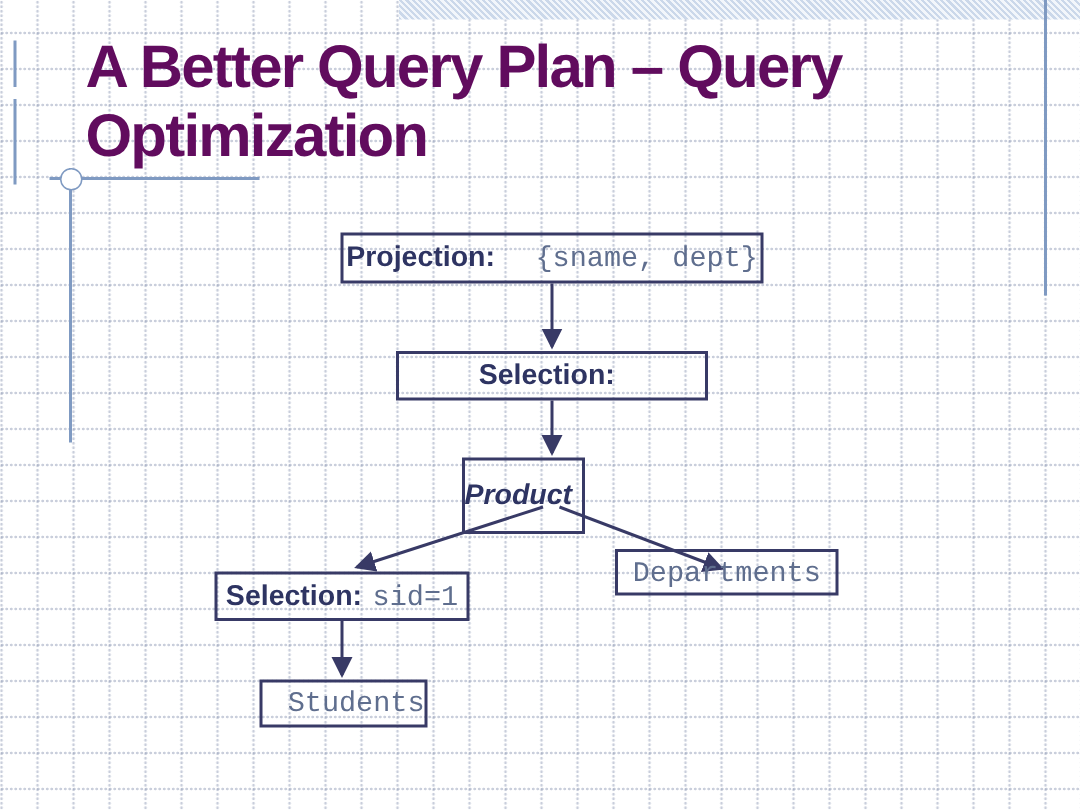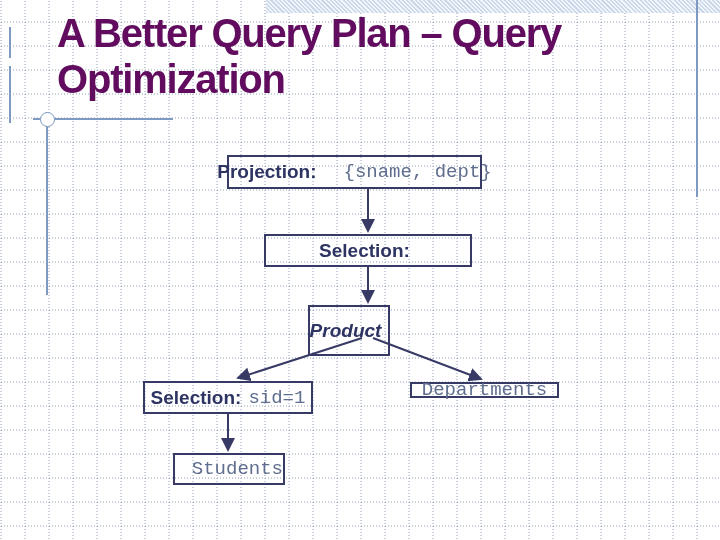--- a/index.html
+++ b/index.html
@@ -15,44 +15,44 @@
   }
   .top-band{
     position:absolute;left:266px;top:0;width:454px;height:13px;
     background:repeating-linear-gradient(45deg,#cbd8ea 0 1.5px,#f2f6fb 1.5px 3px);
   }
   .right-vline{position:absolute;left:696px;top:0;width:2px;height:197px;background:#7f9ac2;}
   .left-seg{position:absolute;left:9px;width:2px;background:#7f9ac2;}
   .left-seg.seg1{top:27px;height:31px;}
   .left-seg.seg2{top:66px;height:57px;}
   .title{
-    position:absolute;left:57px;top:10px;width:600px;margin:0;
+    position:absolute;left:57px;top:22px;width:600px;margin:0;
     font-size:40px;line-height:46px;font-weight:700;letter-spacing:-1.2px;
     color:#610c5e;
   }
   .underline{position:absolute;left:33px;top:118px;width:140px;height:2px;background:#7f9ac2;}
   .accent-vline{position:absolute;left:46px;top:112px;width:2px;height:183px;background:#7f9ac2;}
   .accent-circle{
     position:absolute;left:40px;top:112px;width:13px;height:13px;border-radius:50%;
     border:1.5px solid #7f9ac2;background:#ffffff;
   }
   .connectors{position:absolute;left:0;top:0;pointer-events:none;}
   .node{
     position:absolute;box-sizing:border-box;border:2px solid #383a66;
     display:flex;align-items:center;justify-content:center;white-space:nowrap;
     background:transparent;
   }
   .node .nl{font-size:19px;font-weight:700;color:#2e3462;}
   .node .nl:not(:empty){margin-right:7px;}
   .node .nc{font-family:"Liberation Mono","DejaVu Sans Mono",monospace;font-size:19px;color:#5f6e8e;}
-  .node-projection{left:227px;top:155px;width:255px;height:34px;gap:20px;}
+  .node-projection{left:227px;top:155px;width:282px;height:34px;gap:20px;}
   .node-selection-dept{left:264px;top:234px;width:208px;height:33px;}
   .node-product{left:308px;top:305px;width:82px;height:51px;font-style:italic;}
   .node-selection-sid{left:143px;top:381px;width:170px;height:33px;}
-  .node-departments{left:410px;top:382px;width:149px;height:16px;}
+  .node-departments{left:410px;top:366px;width:149px;height:31px;}
   .node-students{left:173px;top:453px;width:112px;height:32px;justify-content:flex-end;}
 </style>
 </head>
 <body>
 
 <div class="slide">
 
   <div class="top-band"></div>
   <div class="right-vline"></div>
   <div class="left-seg seg1"></div>

